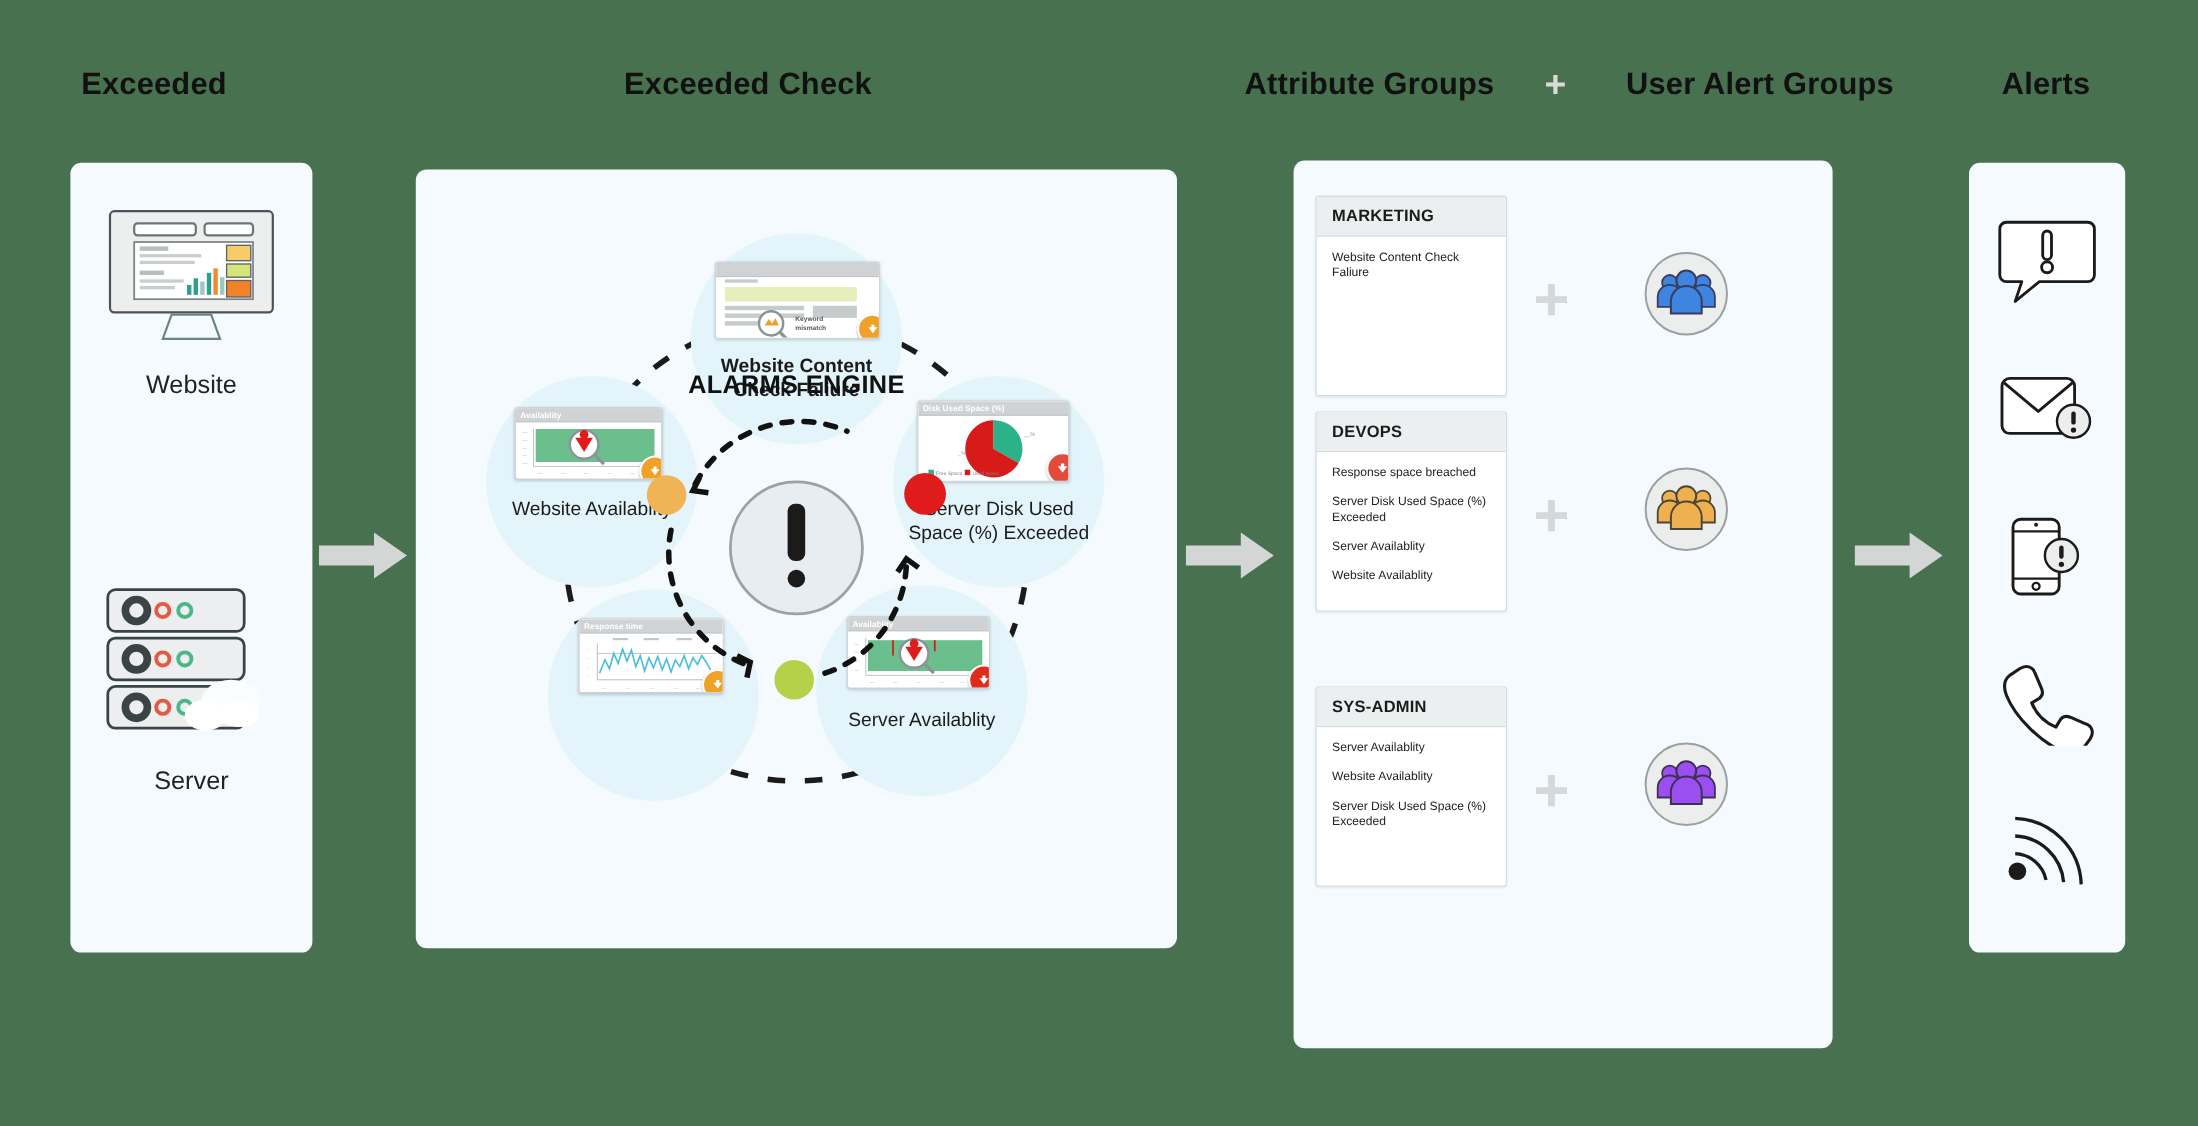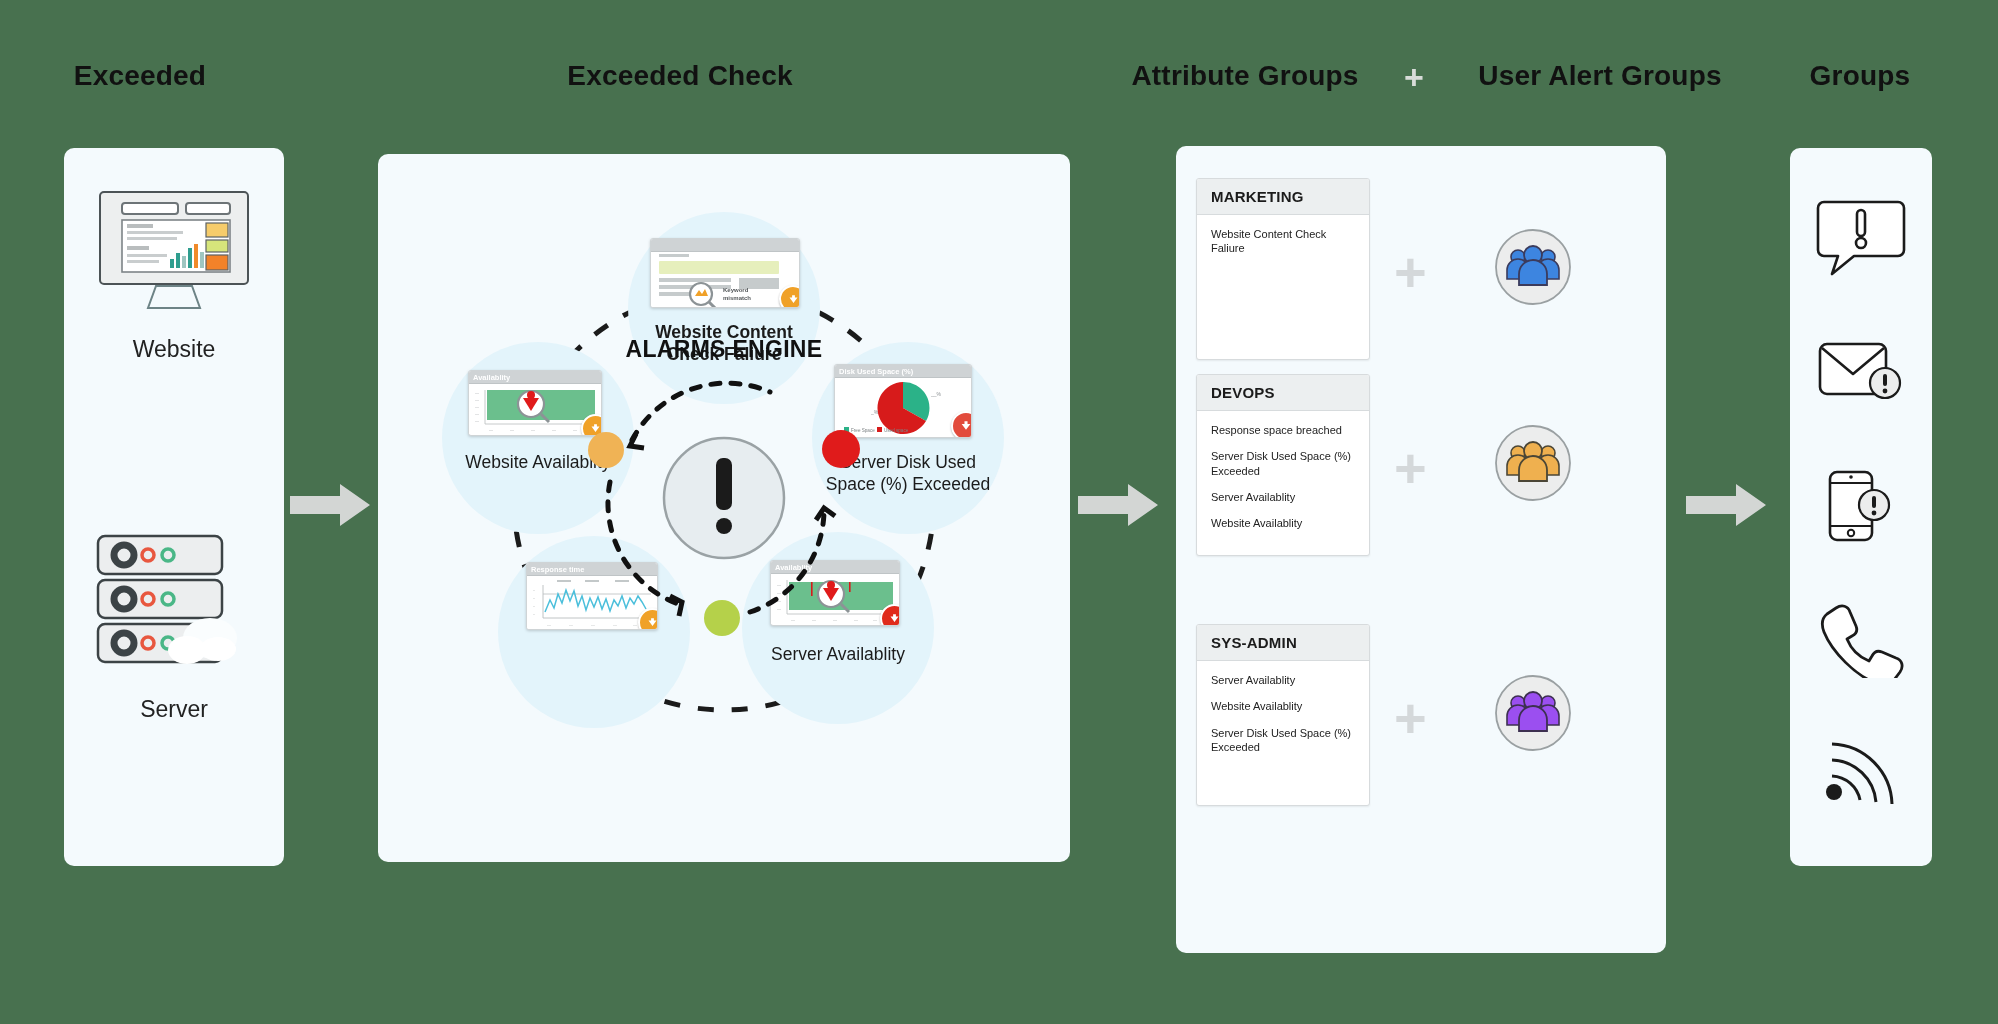--- a/index.html
+++ b/index.html
@@ -149,21 +149,21 @@
 </head>
 <body>
 
 <div id="stage">
 
   <div class="col-head" style="left:40px;top:60px;width:200px;">Exceeded</div>
   <div class="col-head" style="left:480px;top:60px;width:400px;">Exceeded Check</div>
   <div class="col-head" style="left:1090px;top:60px;width:310px;">Attribute Groups</div>
   <div class="plus-head" style="left:1404px;top:60px;">+</div>
   <div class="col-head" style="left:1440px;top:60px;width:320px;">User Alert Groups</div>
-  <div class="col-head" style="left:1750px;top:60px;width:220px;">Groups</div>
+  <div class="col-head" style="left:1750px;top:60px;width:220px;">Alerts</div>
 
   <div class="panel" style="left:64px;top:148px;width:220px;height:718px;">
 
     <div style="position:absolute;left:0;top:30px;width:100%;height:230px;">
       <svg width="160" height="150" viewBox="0 0 160 150" style="position:absolute;left:30px;top:8px;">
         <rect x="6" y="6" width="148" height="92" rx="4" fill="#edefef" stroke="#4c5356" stroke-width="2"></rect>
         <rect x="28" y="17" width="56" height="11" rx="3" fill="#fff" stroke="#6d7477" stroke-width="2"></rect>
         <rect x="92" y="17" width="44" height="11" rx="3" fill="#fff" stroke="#6d7477" stroke-width="2"></rect>
         <rect x="28" y="34" width="108" height="52" fill="#ffffff" stroke="#7d8487" stroke-width="1.6"></rect>
         <rect x="33" y="38" width="26" height="4" fill="#b9bdbe"></rect>

